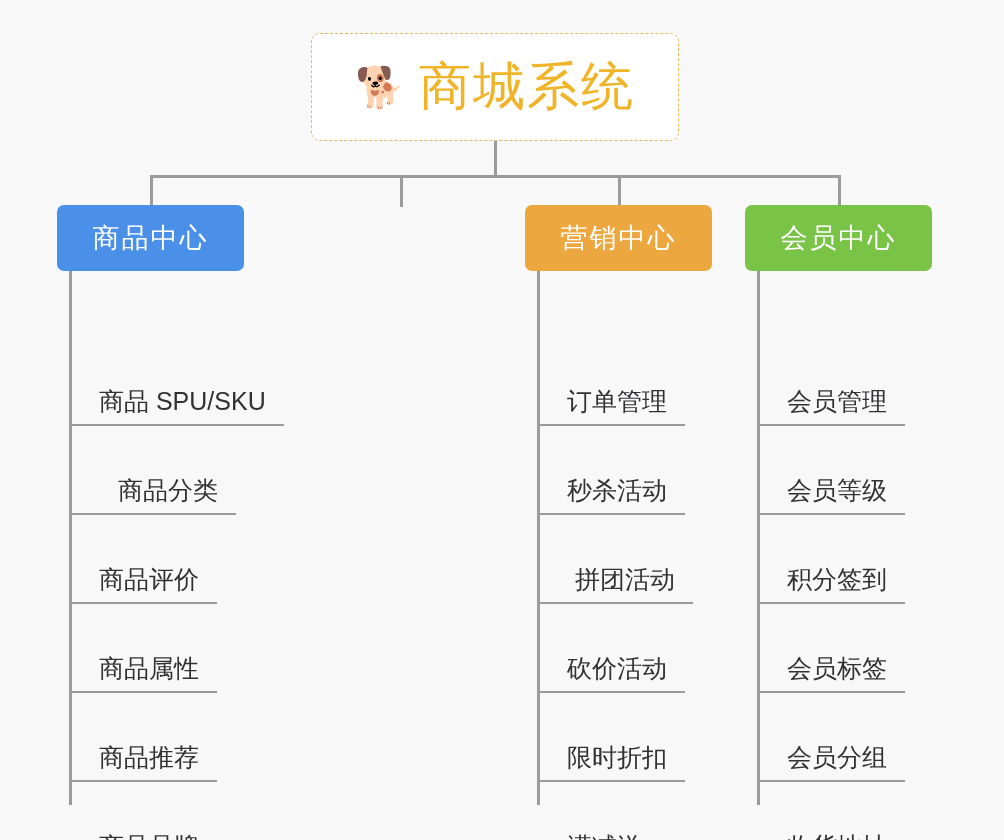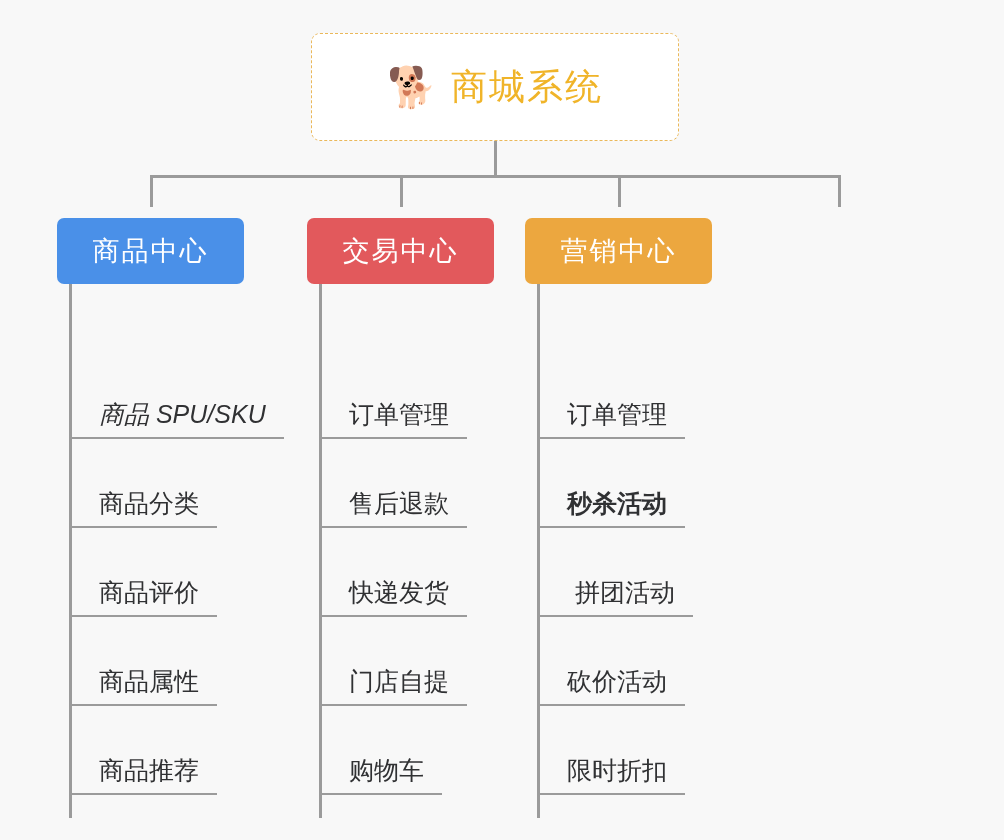--- a/index.html
+++ b/index.html
@@ -36,38 +36,38 @@
     align-items: center;
     justify-content: center;
     gap: 14px;
   }
   .root-emoji {
     font-size: 40px;
     line-height: 1;
     color: #f3c13a;
   }
   .root-title {
-    font-size: 36px;
+    font-size: 52px;
     color: #f0b429;
     letter-spacing: 2px;
     white-space: nowrap;
   }
 
   
   .conn {
     position: absolute;
     background: #9b9b9b;
   }
   .conn-v { width: 3px; }
   .conn-h { height: 3px; }
 
   
   .branch {
     position: absolute;
-    top: 218px;
+    top: 205px;
     text-align: center;
   }
   .branch-header {
     height: 66px;
     border-radius: 7px;
     display: flex;
     align-items: center;
     justify-content: center;
     color: #ffffff;
     font-size: 27px;
@@ -133,89 +133,89 @@
   <div class="conn conn-v" style="left:400px; top:175px; height:32px;"></div>
   <div class="conn conn-v" style="left:618px; top:175px; height:32px;"></div>
   <div class="conn conn-v" style="left:838px; top:175px; height:32px;"></div>
 
   <div class="branch" id="branch-1">
     <div class="branch-header">
       <span>商品中心</span>
     </div>
     <div class="branch-spine" style="height:534px;"></div>
     <ul class="leaf-list">
-      <li class="leaf" style="top:66px;font-style:italic;">
+      <li class="leaf" style="top:66px;">
         <span class="leaf-label">商品 SPU/SKU</span>
       </li>
-      <li class="leaf" style="top:155px;">
+      <li class="leaf" style="top:155px;padding-left:19px;">
         <span class="leaf-label">商品分类</span>
       </li>
       <li class="leaf" style="top:244px;">
         <span class="leaf-label">商品评价</span>
       </li>
       <li class="leaf" style="top:333px;">
         <span class="leaf-label">商品属性</span>
       </li>
       <li class="leaf" style="top:422px;">
         <span class="leaf-label">商品推荐</span>
       </li>
       <li class="leaf" style="top:511px;">
         <span class="leaf-label">商品品牌</span>
       </li>
     </ul>
   </div>
 
-  <div class="branch" id="branch-2">
-    <div class="branch-header">
-      <span>交易中心</span>
-    </div>
-    <div class="branch-spine" style="height:534px;"></div>
-    <ul class="leaf-list">
-      <li class="leaf" style="top:66px;">
-        <span class="leaf-label">订单管理</span>
-      </li>
-      <li class="leaf" style="top:155px;">
-        <span class="leaf-label">售后退款</span>
-      </li>
-      <li class="leaf" style="top:244px;">
-        <span class="leaf-label">快递发货</span>
-      </li>
-      <li class="leaf" style="top:333px;">
-        <span class="leaf-label">门店自提</span>
-      </li>
-      <li class="leaf" style="top:422px;">
-        <span class="leaf-label">购物车</span>
-      </li>
-      <li class="leaf" style="top:511px;">
-        <span class="leaf-label">销售分佣</span>
-      </li>
-    </ul>
-  </div>
 
   <div class="branch" id="branch-3">
     <div class="branch-header">
       <span>营销中心</span>
     </div>
     <div class="branch-spine" style="height:534px;"></div>
     <ul class="leaf-list">
       <li class="leaf" style="top:66px;">
         <span class="leaf-label">订单管理</span>
       </li>
-      <li class="leaf" style="top:155px;font-weight:bold;">
+      <li class="leaf" style="top:155px;">
         <span class="leaf-label">秒杀活动</span>
       </li>
       <li class="leaf" style="top:244px;padding-left:8px;">
         <span class="leaf-label">拼团活动</span>
       </li>
       <li class="leaf" style="top:333px;">
         <span class="leaf-label">砍价活动</span>
       </li>
       <li class="leaf" style="top:422px;">
         <span class="leaf-label">限时折扣</span>
       </li>
       <li class="leaf" style="top:511px;">
         <span class="leaf-label">满减送</span>
       </li>
     </ul>
   </div>
 
+  <div class="branch" id="branch-4">
+    <div class="branch-header">
+      <span>会员中心</span>
+    </div>
+    <div class="branch-spine" style="height:534px;"></div>
+    <ul class="leaf-list">
+      <li class="leaf" style="top:66px;">
+        <span class="leaf-label">会员管理</span>
+      </li>
+      <li class="leaf" style="top:155px;">
+        <span class="leaf-label">会员等级</span>
+      </li>
+      <li class="leaf" style="top:244px;">
+        <span class="leaf-label">积分签到</span>
+      </li>
+      <li class="leaf" style="top:333px;">
+        <span class="leaf-label">会员标签</span>
+      </li>
+      <li class="leaf" style="top:422px;">
+        <span class="leaf-label">会员分组</span>
+      </li>
+      <li class="leaf" style="top:511px;">
+        <span class="leaf-label">收货地址</span>
+      </li>
+    </ul>
+  </div>
 
 </div>
 
 </body></html>

